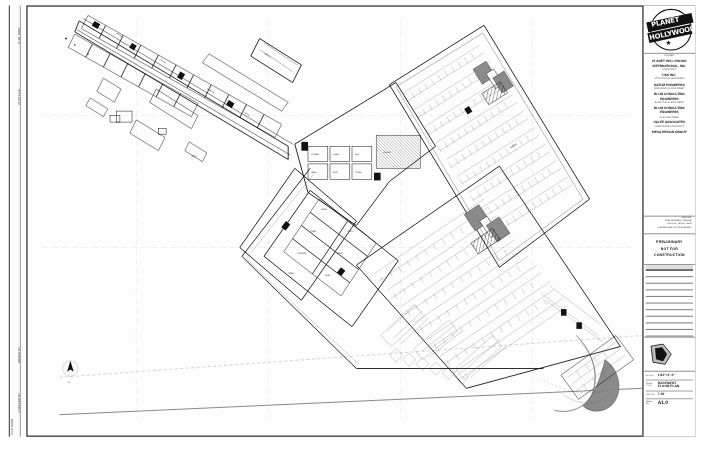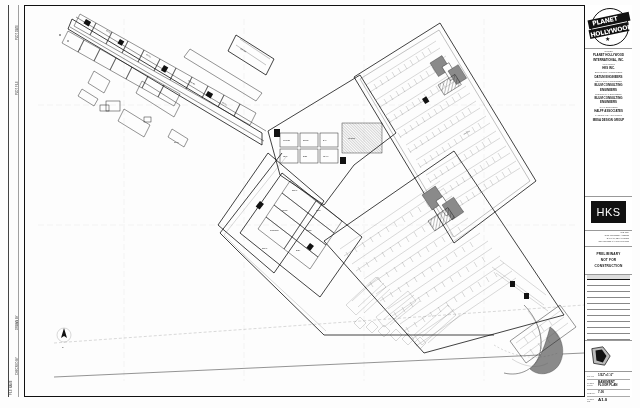--- a/index.html
+++ b/index.html
@@ -592,25 +592,20 @@
       <div>
         <div class="lbl">CIVIL ENGINEER</div>
         <div class="val">HALFF ASSOCIATES</div>
       </div>
       <div>
         <div class="lbl">LANDSCAPE ARCHITECT</div>
         <div class="val">MESA DESIGN GROUP</div>
       </div>
     </div>
 
-    <div class="tb-sec" style="height:34px;">
-      <div class="hks-wrap">
-        <span class="hks">HKS</span>
-      </div>
-    </div>
 
     <div class="tb-sec hks-addr" style="height:16px;">
       <div>HKS INC.</div>
       <div>1919 McKINNEY AVENUE</div>
       <div>DALLAS, TEXAS 75201</div>
       <div>214 969 5599  FAX 214 969 3397</div>
     </div>
 
     <div class="tb-sec stamp" style="height:28px;">
       <div>PRELIMINARY</div>

